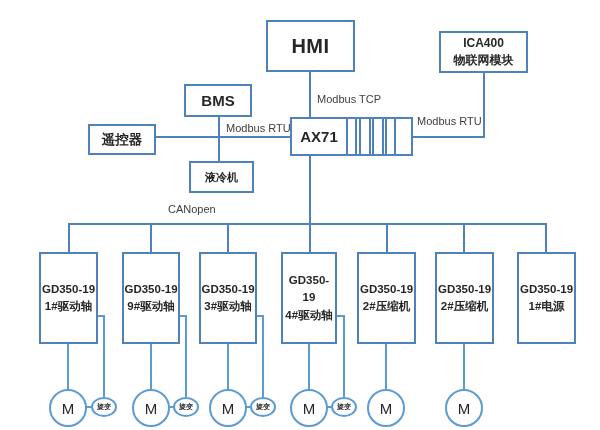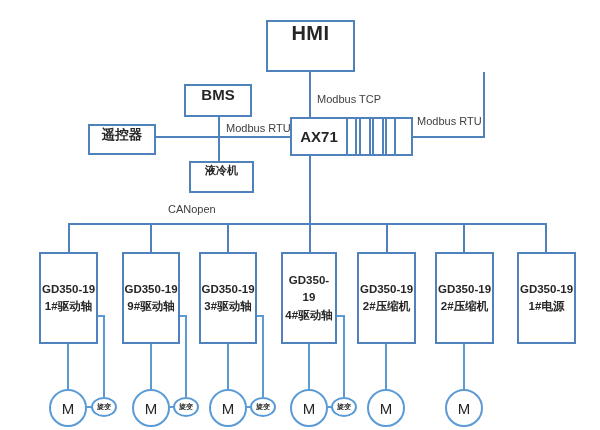--- a/index.html
+++ b/index.html
@@ -6,21 +6,21 @@
     --stroke:#4f81bd;
     --circle:#5b9bd5;
     --text:#262626;
     --label:#404040;
   }
   *{box-sizing:border-box;margin:0;padding:0}
   html,body{background:#fff}
   body{font-family:"Liberation Sans",sans-serif;}
   .stage{position:relative;width:600px;height:430px;background:#ffffff;overflow:hidden}
   .box{position:absolute;border:2px solid var(--stroke);background:#fff;display:flex;
-       justify-content:center;text-align:center;
+       align-items:center;justify-content:center;text-align:center;
        font-weight:bold;color:var(--text)}
   .col{flex-direction:column}
   .hmi{left:266px;top:20px;width:89px;height:52px;font-size:20px;letter-spacing:.5px}
   .ica{left:439px;top:31px;width:89px;height:42px;font-size:12px;line-height:1.4}
   .bms{left:184px;top:84px;width:68px;height:33px;font-size:15px}
   .remote{left:88px;top:124px;width:68px;height:31px;font-size:13.5px}
   .cooler{left:189px;top:161px;width:65px;height:32px;font-size:11px}
   .rack{left:290px;top:117px;width:123px;height:39px;font-size:15px;justify-content:flex-start}
   .rack .cpu{position:absolute;left:0;top:0;width:54px;height:100%;display:flex;align-items:center;justify-content:center}
   .slot{position:absolute;top:0;bottom:0;width:2px;background:var(--stroke)}
@@ -78,20 +78,24 @@
 
   <div class="ln h thin" style="left:86px;top:406px;width:6px"></div>
   <div class="ln h thin" style="left:169px;top:406px;width:5px"></div>
   <div class="ln h thin" style="left:246px;top:406px;width:5px"></div>
   <div class="ln h thin" style="left:327px;top:406px;width:5px"></div>
 
   <div class="box hmi">
     <span>HMI</span>
   </div>
 
+  <div class="box ica col">
+    <span>ICA400</span>
+    <span>物联网模块</span>
+  </div>
 
   <div class="box remote">
     <span>遥控器</span>
   </div>
 
   <div class="box bms">
     <span>BMS</span>
   </div>
 
   <div class="box cooler">

